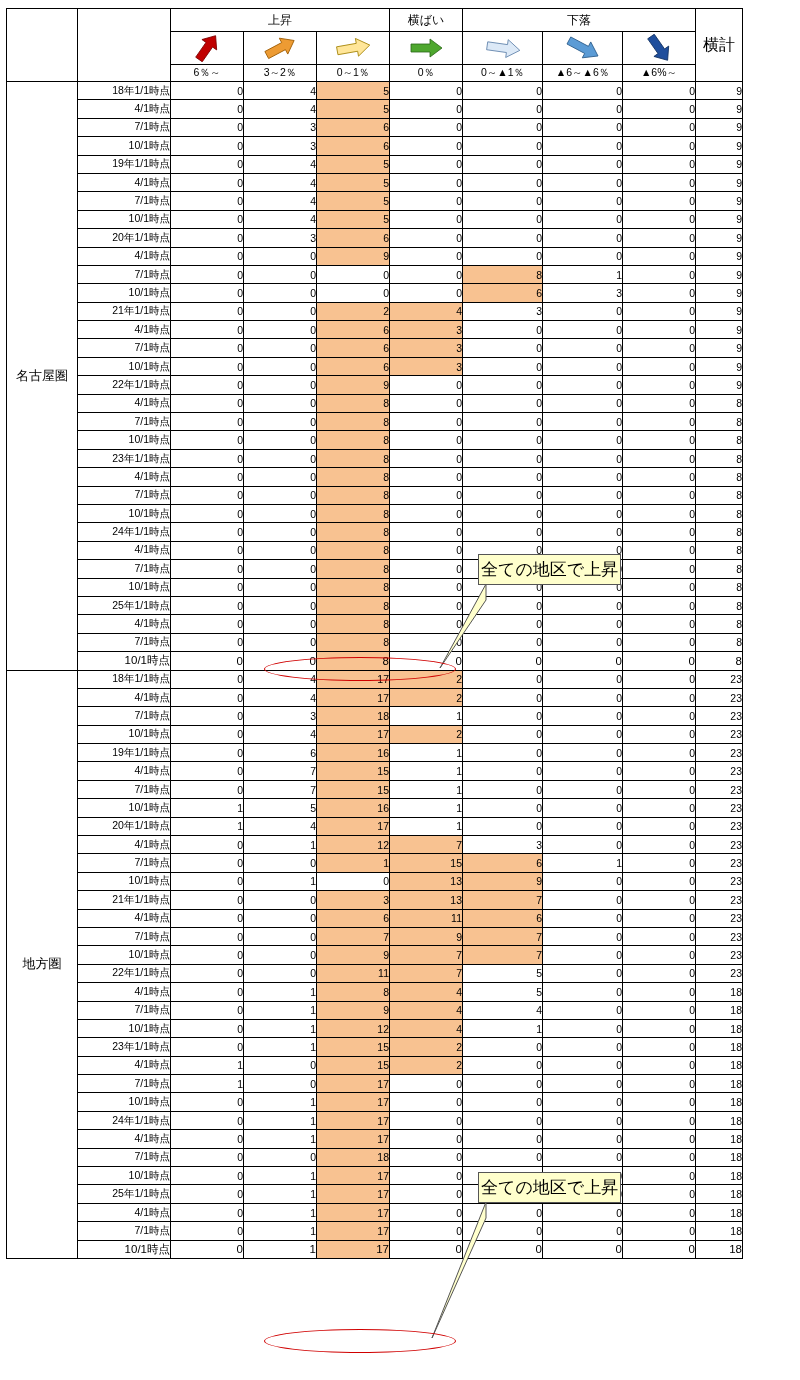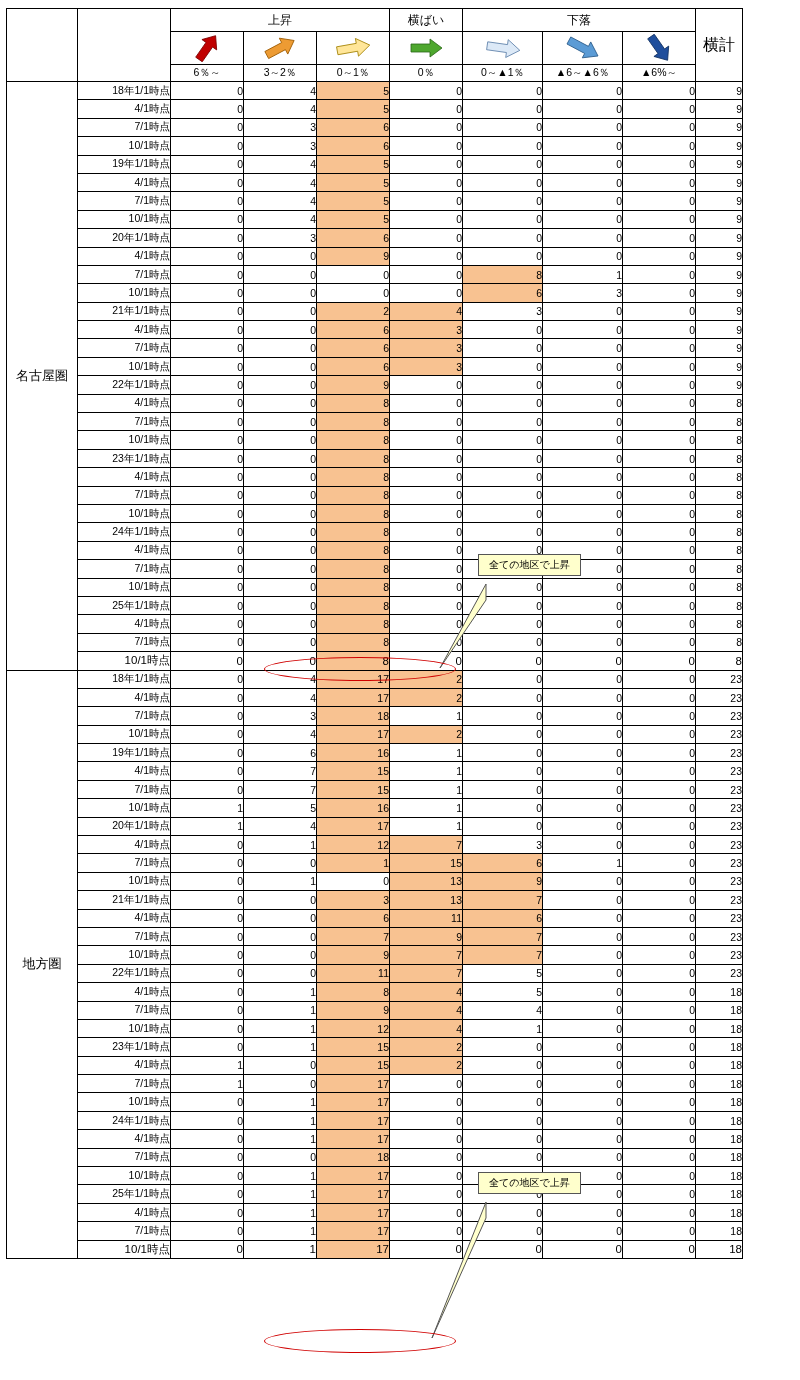--- a/index.html
+++ b/index.html
@@ -12,22 +12,22 @@
   .hdr-range td{height:16px;font-size:10.5px;text-align:center;vertical-align:middle;}
   .c-region{width:70px;text-align:center;font-size:13px;vertical-align:middle;}
   .c-period{width:92px;text-align:right;font-size:10.5px;padding-right:3px;height:17.4px;}
   .c-num{width:72px;text-align:right;font-size:10.5px;padding-right:4px;height:17.4px;}
   .c-total{width:46px;text-align:right;font-size:10.5px;padding-right:4px;}
   .dash-b{border-bottom:1px dotted #808080 !important;}
   .hl{background:#f8c291;}
   .lastrow td{font-weight:bold;font-size:11.5px;border-top:1px solid #000;}
   .vcol{border-left:1px solid #000;}
   .arrow-cell svg{display:block;margin:0 auto;}
-  .callout{position:absolute;background:#ffffcc;border:1px solid #555;font-size:10px;
-           padding:3px 10px;white-space:nowrap;z-index:5;text-align:center;}
+  .callout{position:absolute;background:#ffffcc;border:1px solid #555;font-size:17px;
+           padding:3px 2px;white-space:nowrap;z-index:5;text-align:center;}
   .ellipse{position:absolute;border:1.6px solid #d00000;border-radius:50%;z-index:6;}
   svg.leader{position:absolute;z-index:4;overflow:visible;}
 </style>
 </head>
 <body>
 
 <div id="page">
 
   <table class="grid">
     <colgroup>

